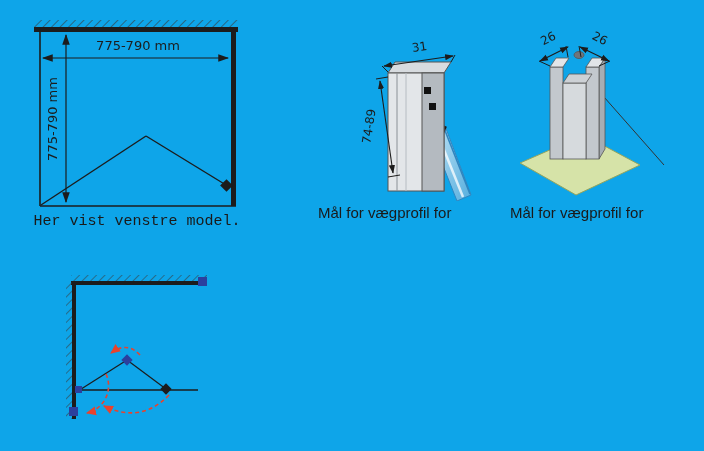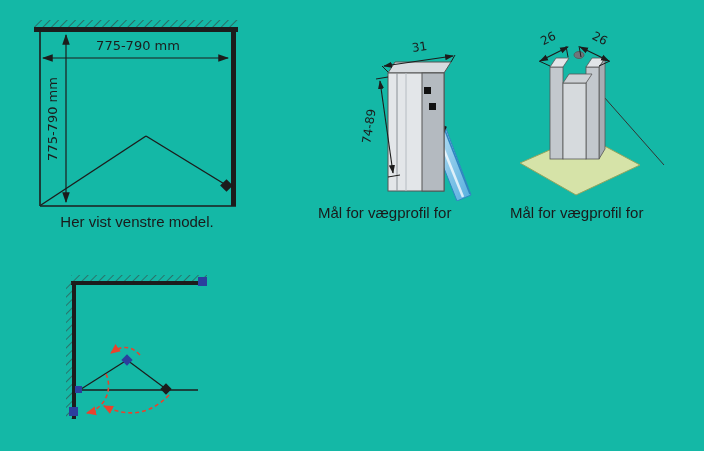--- a/index.html
+++ b/index.html
@@ -1,16 +1,16 @@
 <!DOCTYPE html>
 <html><head>
 <meta charset="utf-8">
 <style>
   html,body{margin:0;padding:0;background:#fff;}
-  #page{position:relative;width:704px;height:451px;background:#14b8a6;overflow:hidden;
+  #page{position:relative;width:704px;height:451px;background:#0ea5e9;overflow:hidden;
         font-family:"Liberation Sans","DejaVu Sans",sans-serif;}
   .panel{position:absolute;}
   .caption{position:absolute;font-size:15px;font-weight:500;color:#1a1a1a;line-height:20px;}
   .caption.center{text-align:center;}
   svg text{font-family:"DejaVu Sans","Liberation Sans",sans-serif;fill:#1c1c1c;}
   svg .dim{font-size:13px;}
   svg .dimsmall{font-size:12px;}
 </style>
 </head>
 <body>
@@ -44,21 +44,21 @@
       <g>
         <line x1="17" y1="40" x2="202" y2="40" stroke="#1c1c1c" stroke-width="1.2" marker-start="url(#arrA)" marker-end="url(#arrA)"></line>
         <text class="dim" x="112" y="32" text-anchor="middle">775-790 mm</text>
       </g>
       <g>
         <line x1="40" y1="17" x2="40" y2="184" stroke="#1c1c1c" stroke-width="1.2" marker-start="url(#arrA)" marker-end="url(#arrA)"></line>
         <text class="dim" transform="rotate(-90 31 101)" x="31" y="101" text-anchor="middle">775-790 mm</text>
       </g>
     </svg>
   </div>
-  <div class="caption center" style="left:26px;top:212px;width:222px;">Her vist venstre model.</div>
+  <div class="caption center" style="left:26px;top:212px;width:222px;font-family:Liberation Mono, monospace;">Her vist venstre model.</div>
 
   <div class="panel" style="left:318px;top:25px;">
     <svg width="176" height="176" viewBox="0 0 176 176">
       <defs>
         <marker id="arrB" viewBox="0 0 10 10" refX="9" refY="5" markerWidth="8" markerHeight="8" orient="auto-start-reverse">
           <path d="M0,1.5 L10,5 L0,8.5 z" fill="#1c1c1c"></path>
         </marker>
         <linearGradient id="gGlass" x1="0" y1="0" x2="1" y2="1">
           <stop offset="0" stop-color="#c2e4f6"></stop>
           <stop offset="1" stop-color="#55aede"></stop>

